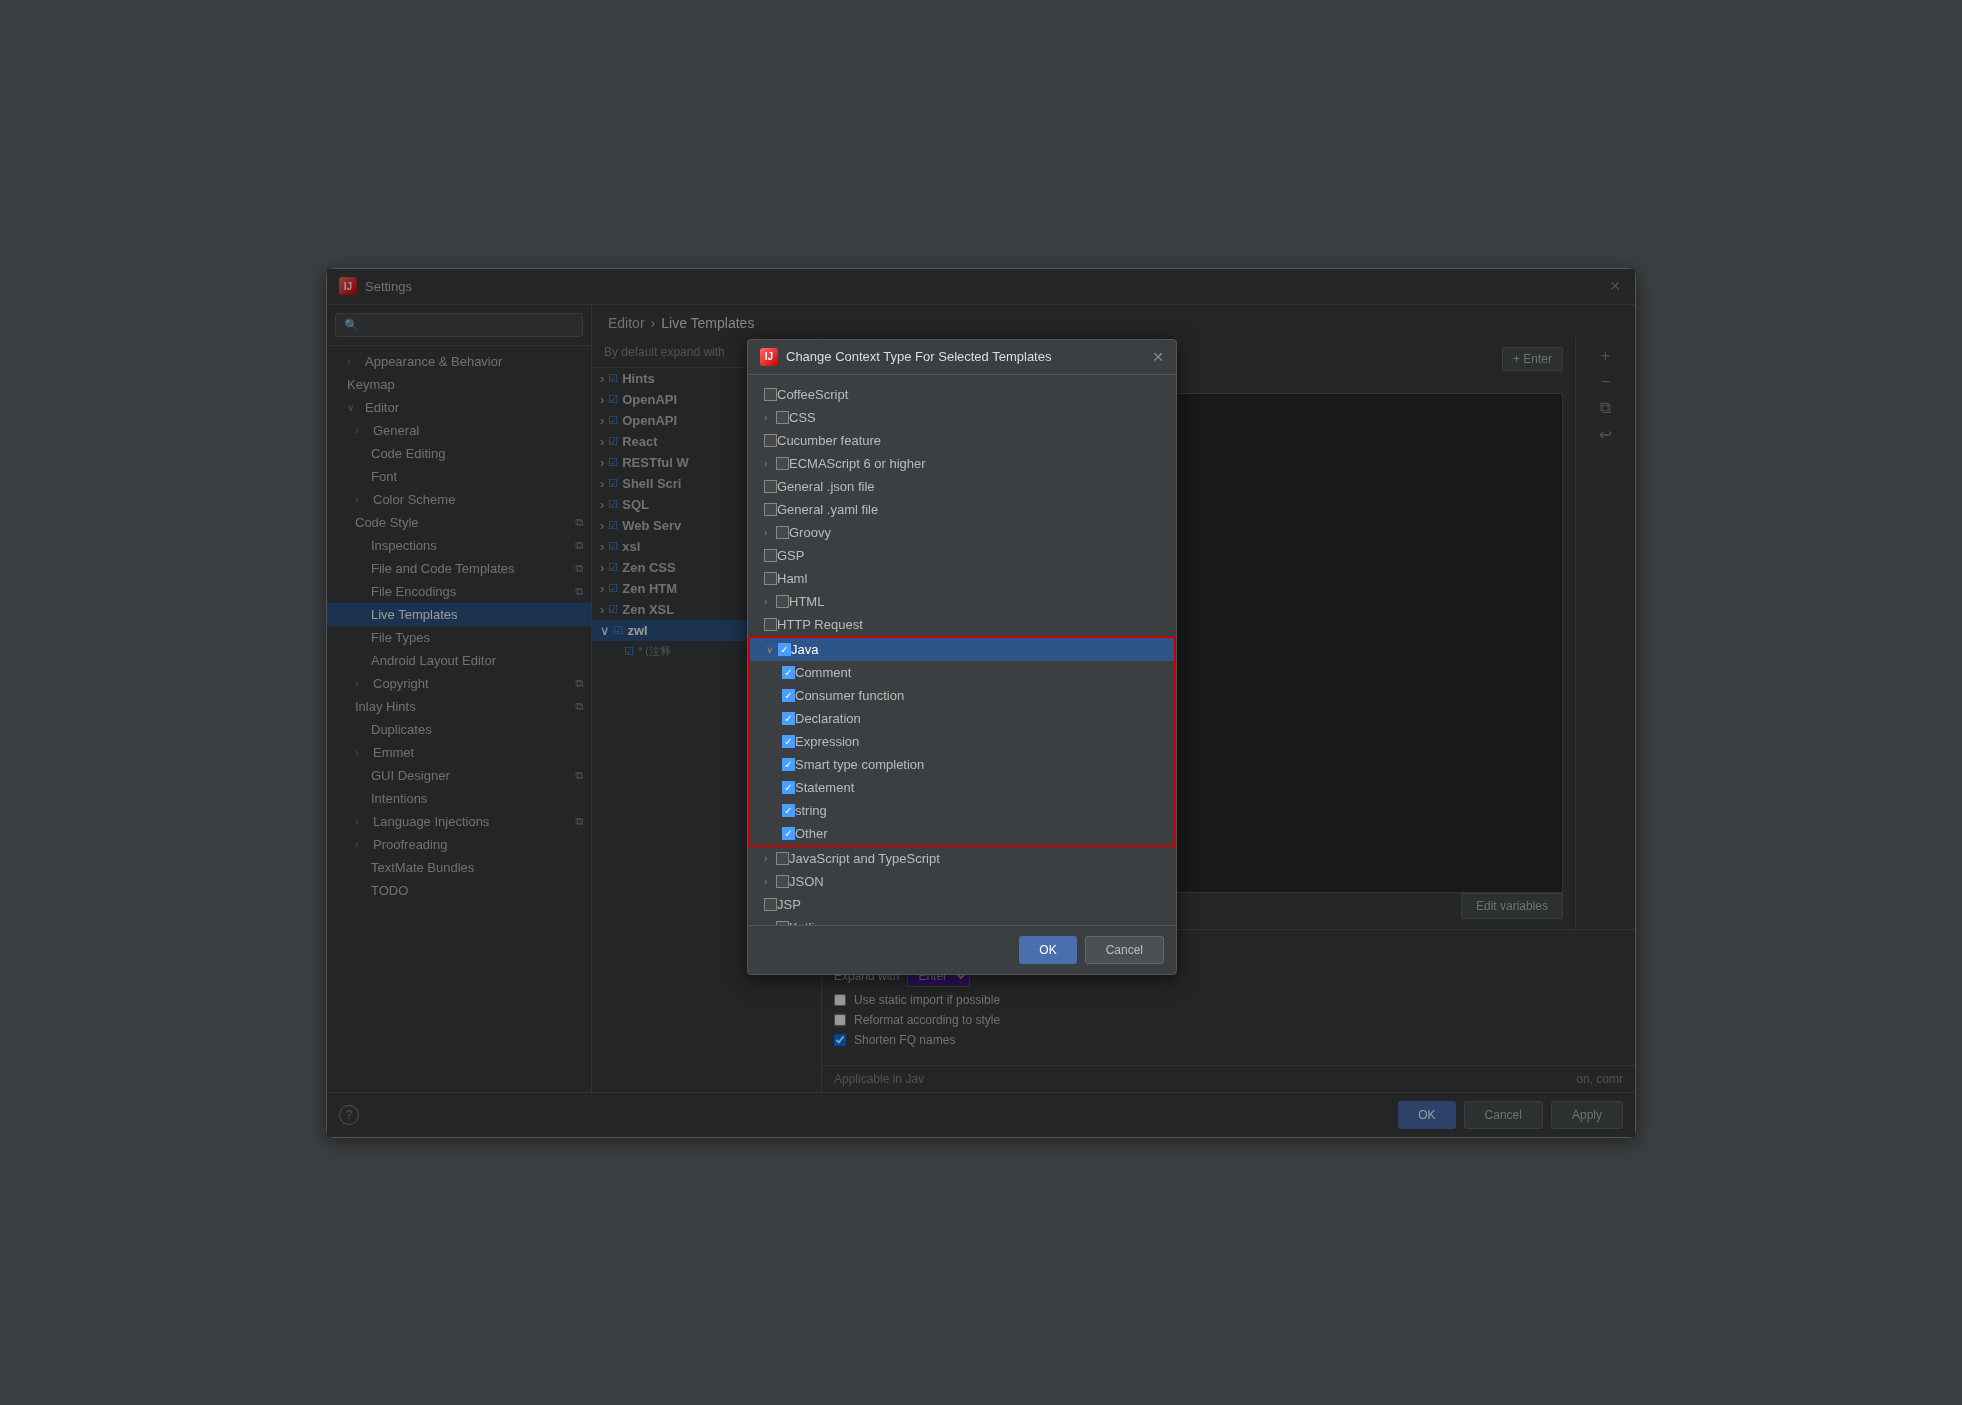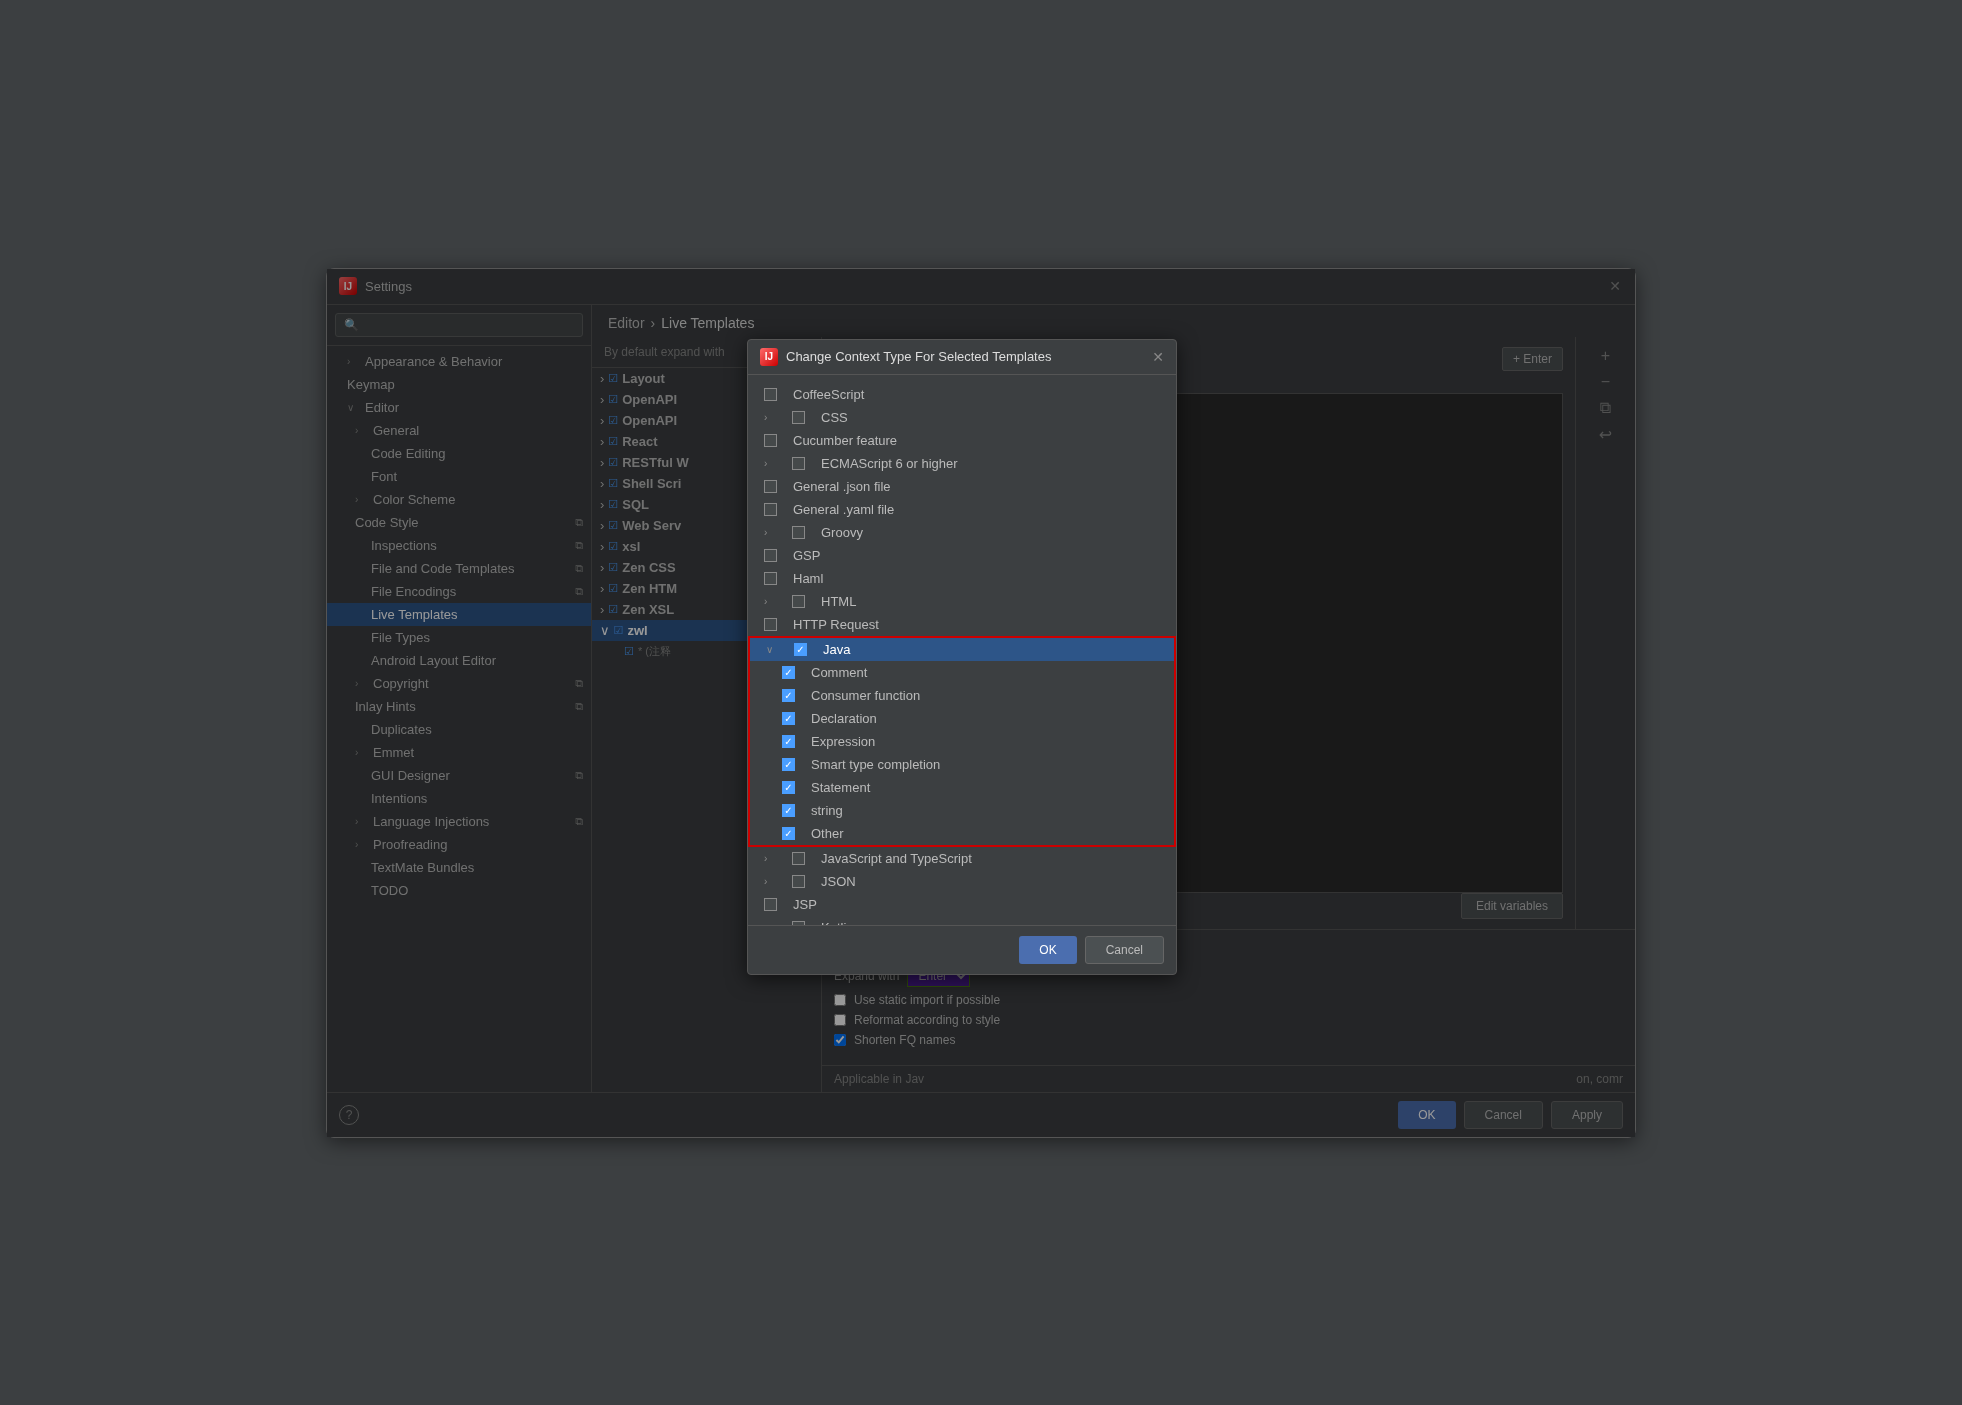--- a/index.html
+++ b/index.html
@@ -394,21 +394,21 @@
       flex: 1;
       overflow-y: auto;
       padding: 8px 0;
       max-height: 550px;
     }
 
     .modal-item {
       padding: 4px 16px;
       display: flex;
       align-items: center;
-      gap: 16px;
+      gap: 0;
       cursor: pointer;
       font-size: 13px;
       color: #bbbbbb;
     }
     .modal-item.selected-blue { background: #2d5588; color: white; }
     .modal-item.indent1 { padding-left: 32px; }
 
     .modal-checkbox {
       width: 13px; height: 13px;
       border: 1px solid #888;
@@ -603,21 +603,21 @@
 
         <div class="templates-list">
           <div class="expand-text">
             <span>By default expand with</span>
           </div>
 
           <div class="template-items">
             <div class="template-group">
               <span>›</span>
               <span class="check-icon">☑</span>
-              <strong>Layout</strong>
+              <strong>Hints</strong>
             </div>
             <div class="template-group">
               <span>›</span>
               <span class="check-icon">☑</span>
               <strong>OpenAPI</strong>
             </div>
             <div class="template-group">
               <span>›</span>
               <span class="check-icon">☑</span>
               <strong>OpenAPI</strong>

